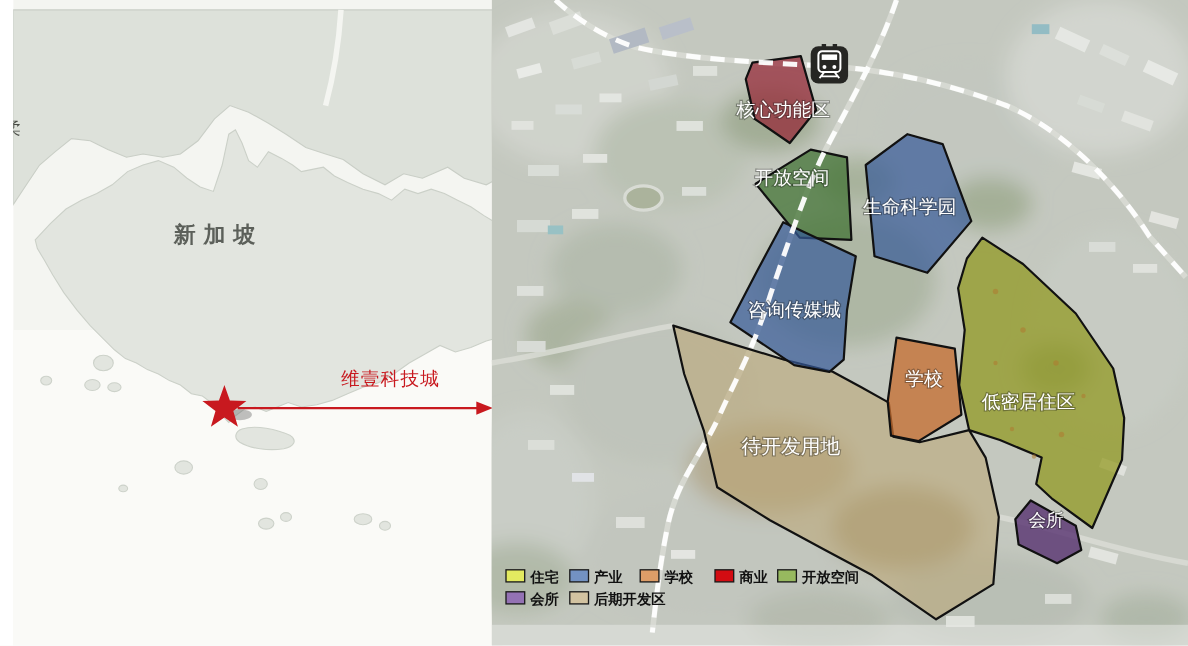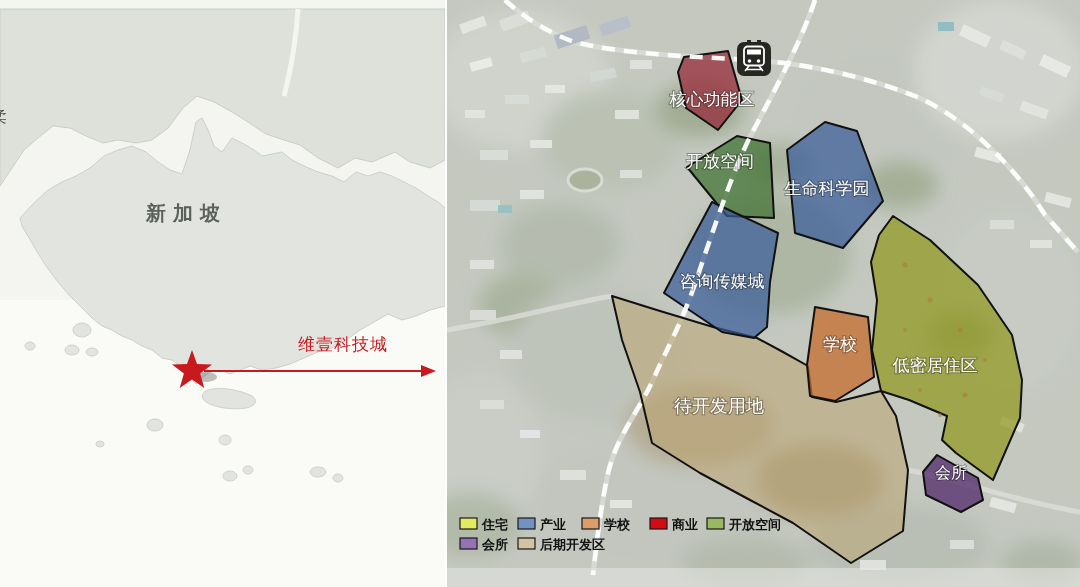--- a/index.html
+++ b/index.html
@@ -1,19 +1,19 @@
 <!DOCTYPE html>
 <html><head>
 <meta charset="utf-8">
 <style>
   html,body{margin:0;padding:0;background:#ffffff;}
   .stage{position:relative;width:1080px;height:587px;background:#ffffff;overflow:hidden;
          font-family:"Liberation Sans", sans-serif;}
   .panel{position:absolute;top:0;height:521px;}
-  #locator{left:0;width:445px;}
+  #locator{left:12px;width:445px;}
   #masterplan{left:447px;width:633px;}
   svg{display:block;}
   .zone-label{fill:#ffffff;paint-order:stroke;stroke:rgba(20,20,20,0.35);stroke-width:2px;
               font-family:"Liberation Sans", sans-serif;}
   .legend-label{fill:#111111;font-weight:bold;font-size:13px;font-family:"Liberation Sans", sans-serif;}
   .country-label{fill:#5c605a;font-size:20px;letter-spacing:7px;font-weight:bold;
                  font-family:"Liberation Serif", serif;}
   .callout-label{fill:#c8191f;font-size:17px;letter-spacing:1px;
                  font-family:"Liberation Sans", sans-serif;}
   .edge-label{fill:#4a4d47;font-size:15px;font-family:"Liberation Serif", serif;}

